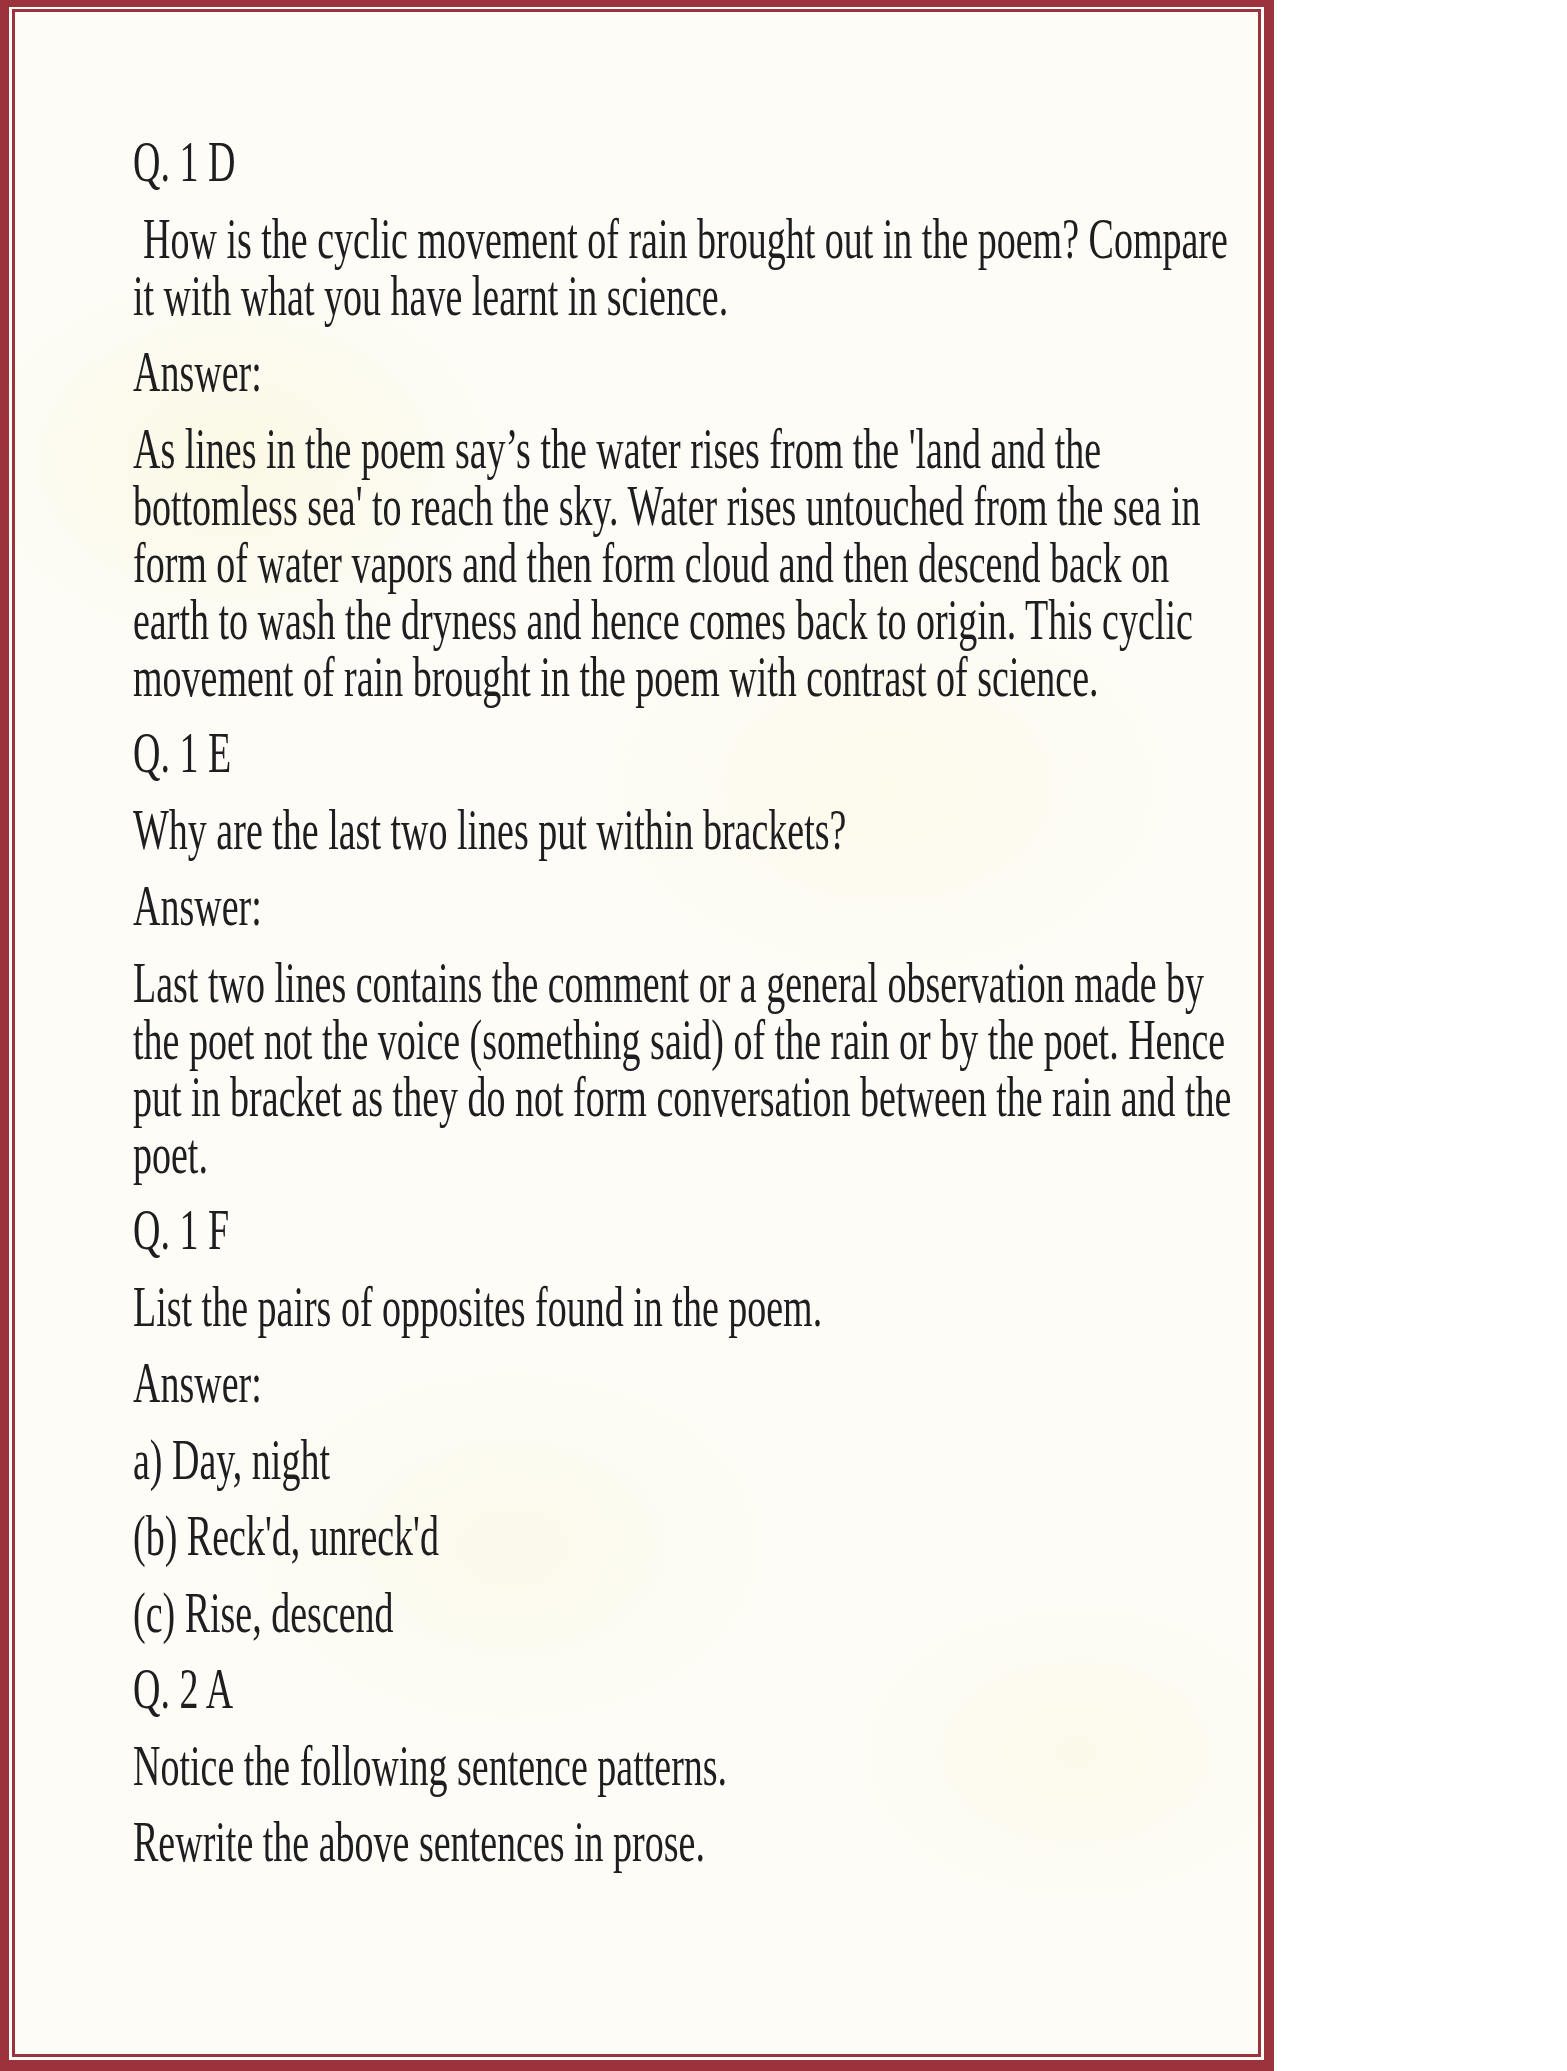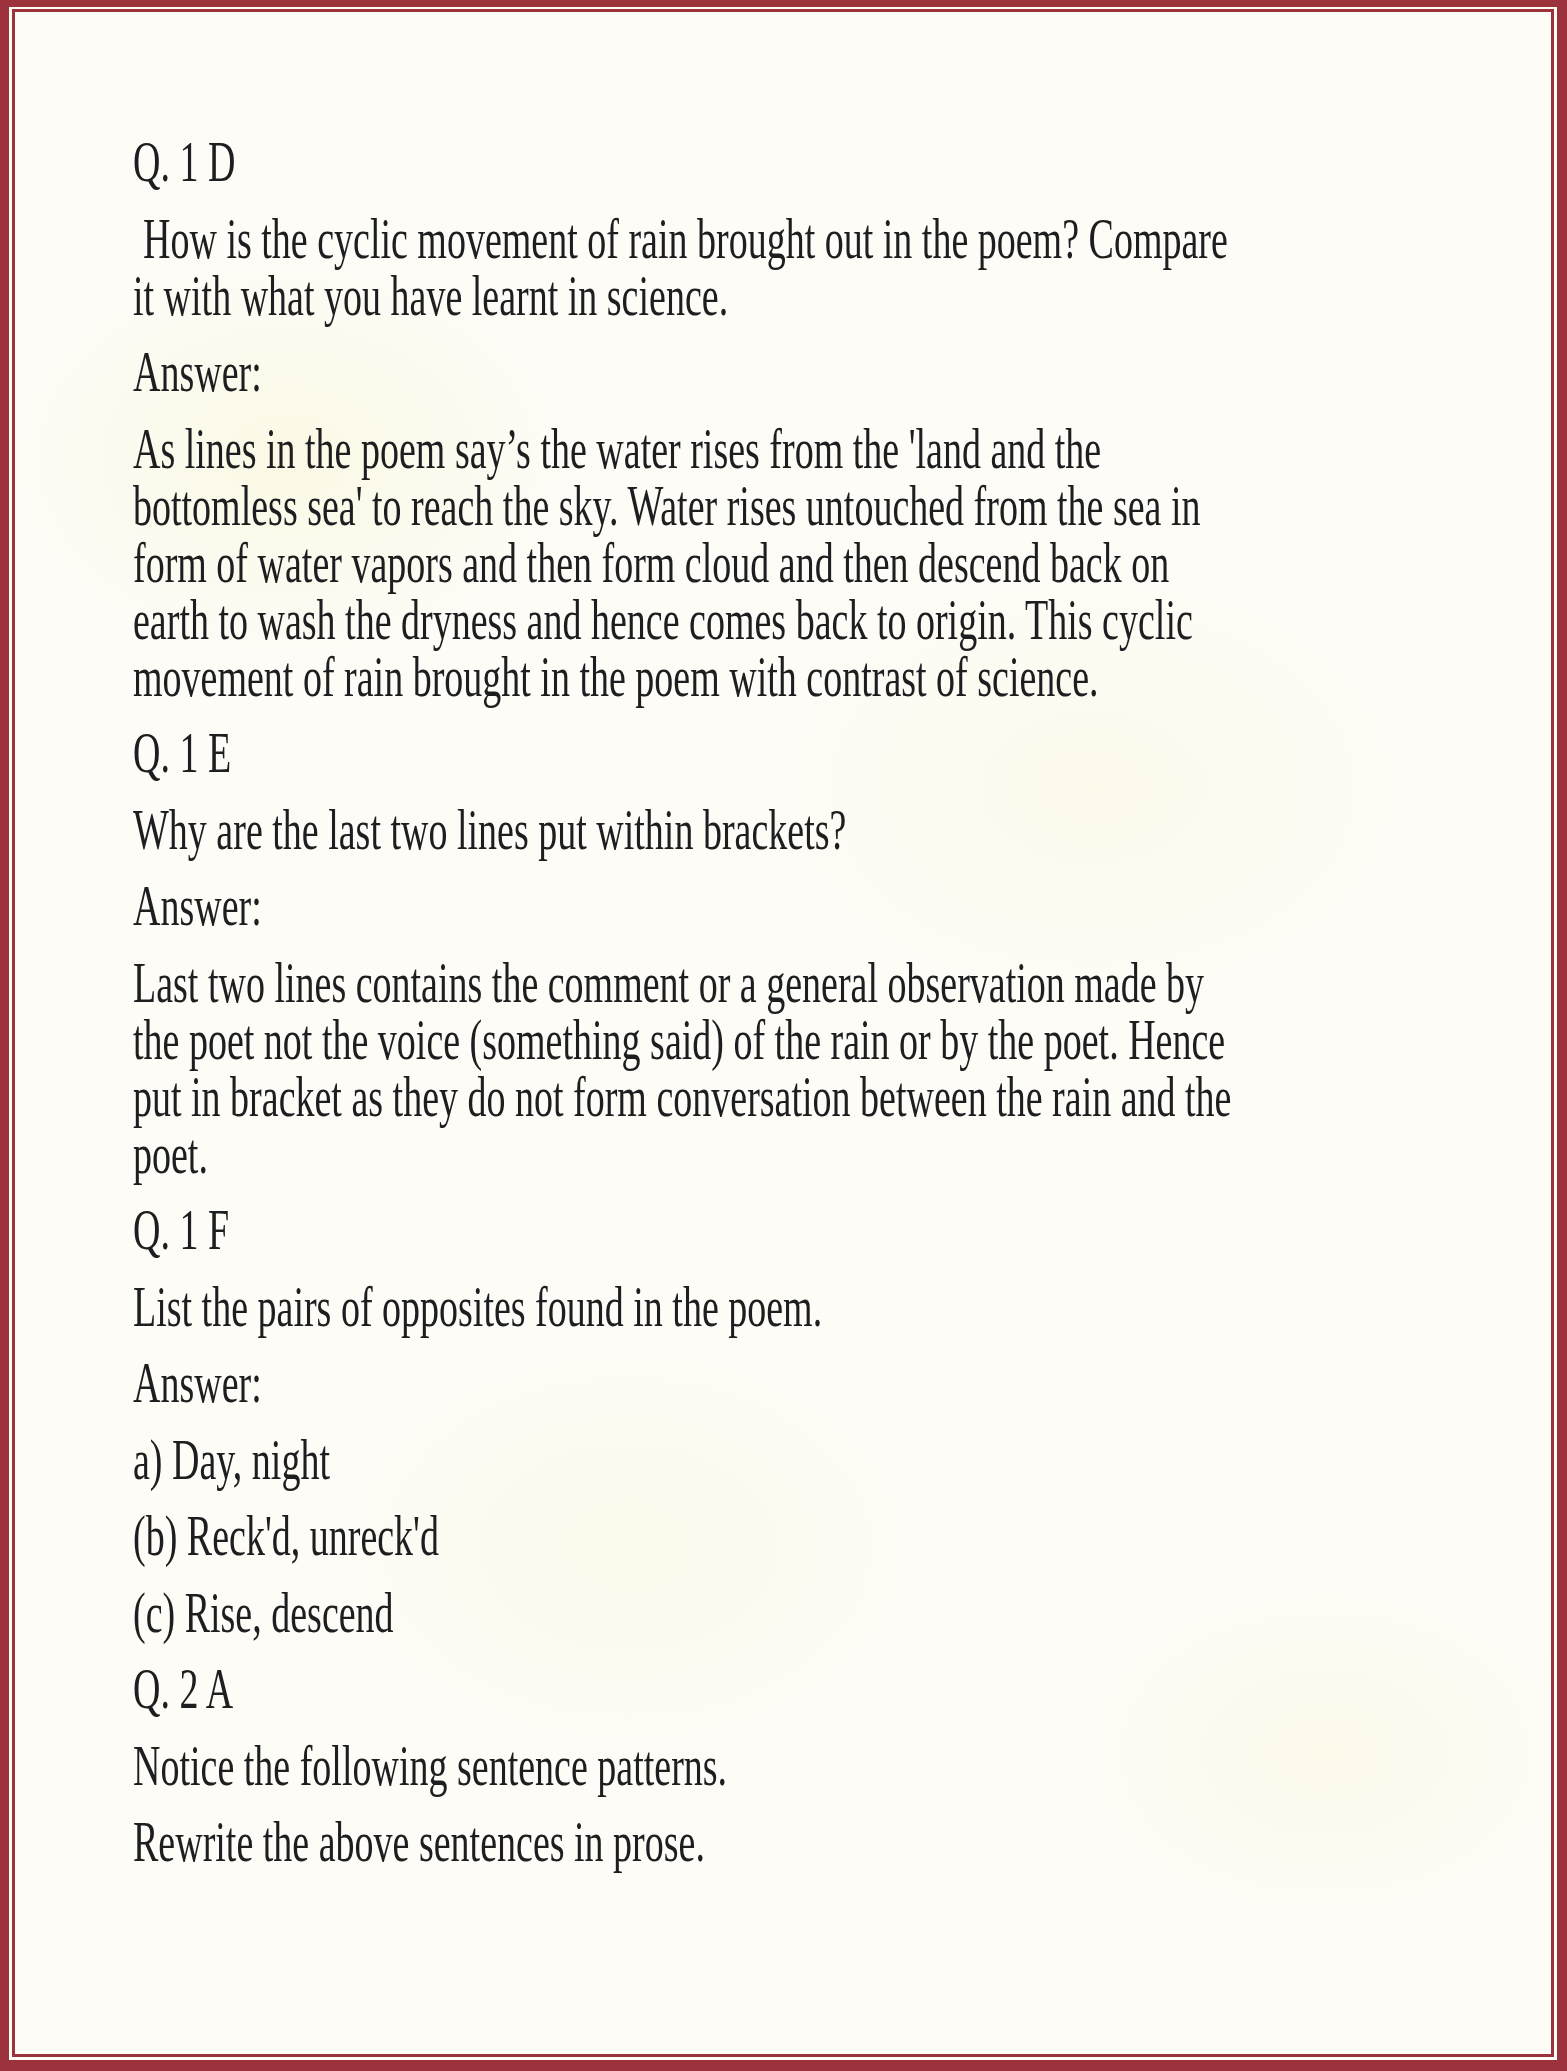--- a/index.html
+++ b/index.html
@@ -2,21 +2,21 @@
 <html><head>
 <meta charset="utf-8">
 <style>
   html, body {
     margin: 0;
     padding: 0;
     background: #ffffff;
   }
   .page {
     position: relative;
-    width: 1567px;
+    width: 1274px;
     height: 2071px;
     box-sizing: border-box;
     border-style: solid;
     border-color: #9c333c;
     border-width: 7px 10px 11px 9px;
     background-color: #fdfcf7;
     background-image:
       radial-gradient(ellipse 420px 300px at 18% 22%, rgba(250, 246, 214, 0.55), rgba(250,246,214,0) 70%),
       radial-gradient(ellipse 500px 340px at 70% 38%, rgba(252, 248, 222, 0.45), rgba(252,248,222,0) 70%),
       radial-gradient(ellipse 460px 320px at 40% 75%, rgba(250, 247, 224, 0.5), rgba(250,247,224,0) 70%),

